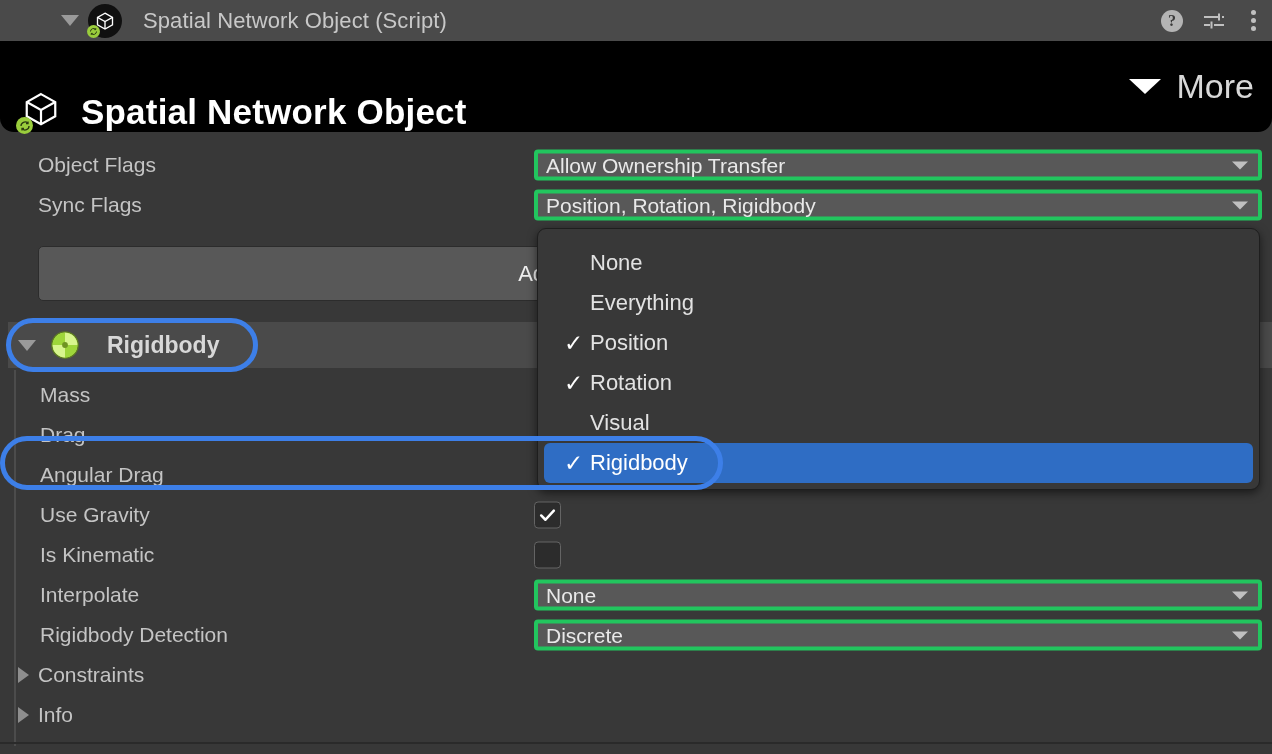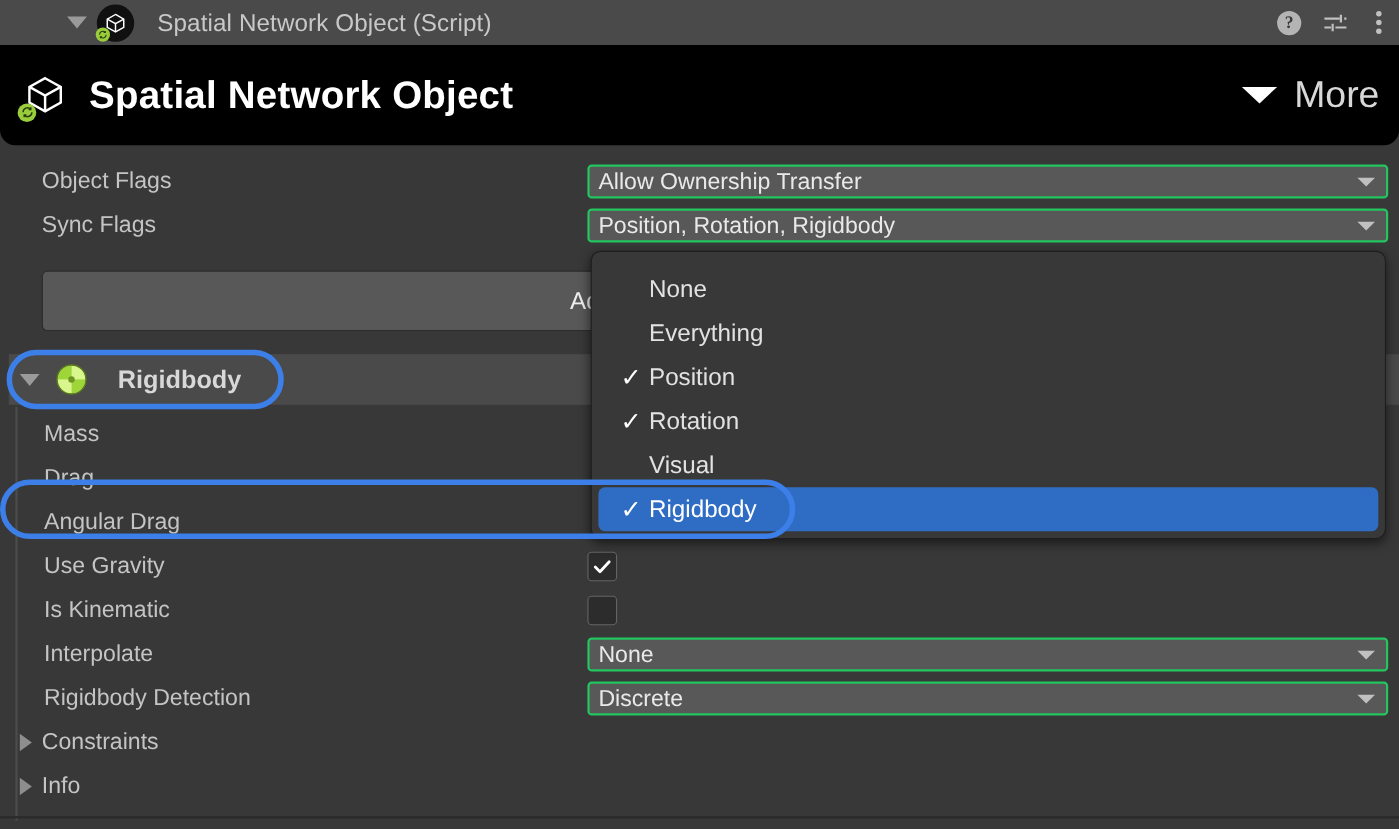--- a/index.html
+++ b/index.html
@@ -48,21 +48,21 @@
     color: #3a3a3a; font-size: 16px; font-weight: bold; line-height: 22px;
     text-align: center; font-family: "Liberation Serif", serif;
   }
   .kebab { display: flex; flex-direction: column; gap: 3px; padding: 0 6px; }
   .kebab i { display: block; width: 5px; height: 5px; border-radius: 50%; background: #c0c0c0; }
 
   
   .banner {
     position: absolute; left: 0; top: 41px; width: 1272px; height: 91px;
     background: #000000; border-radius: 0 0 14px 14px;
-    display: flex; align-items: center;
+    display: flex; align-items: flex-end;
   }
   .banner-icon-wrap { position: relative; margin-left: 22px; width: 40px; height: 44px; }
   .cube-lg { width: 38px; height: 38px; position: absolute; left: 0; top: 2px; }
   .badge-lg {
     position: absolute; left: -6px; bottom: -2px;
     width: 17px; height: 17px; border-radius: 50%;
     background: #9acd3c; display: flex; align-items: center; justify-content: center;
   }
   .badge-lg svg { width: 12px; height: 12px; }
   .banner-title {
@@ -81,21 +81,21 @@
   .more-label { font-size: 34px; color: #d8d8d8; }
 
   
   .prop-row { position: absolute; left: 0; width: 1272px; height: 40px; text-align: right; }
   .prop-label {
     position: absolute; font-size: 21px; color: #c4c4c4; white-space: nowrap;
     top: 50%; transform: translateY(-50%);
   }
   .dropdown-field {
     position: absolute; height: 31px; border-radius: 4px;
-    background: #585858; border: 2px solid #22c55e;
+    background: #585858; border: 4px solid #22c55e;
     display: flex; align-items: center; top: 50%; transform: translateY(-50%);
   }
   .dropdown-field .dd-text {
     margin-left: 8px; font-size: 21px; color: #e9e9e9; white-space: nowrap;
   }
   .dd-arrow {
     position: absolute; right: 10px; top: 50%; transform: translateY(-50%);
     width: 0; height: 0;
     border-left: 8px solid transparent; border-right: 8px solid transparent;
     border-top: 8px solid #c0c0c0;

